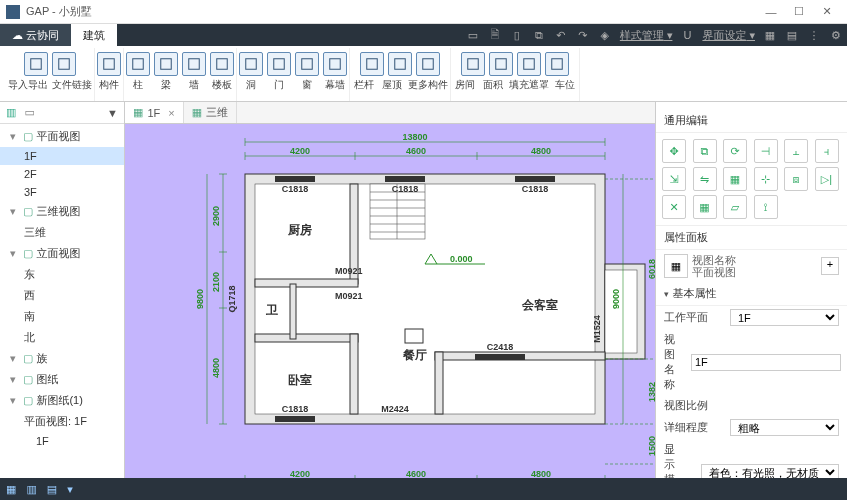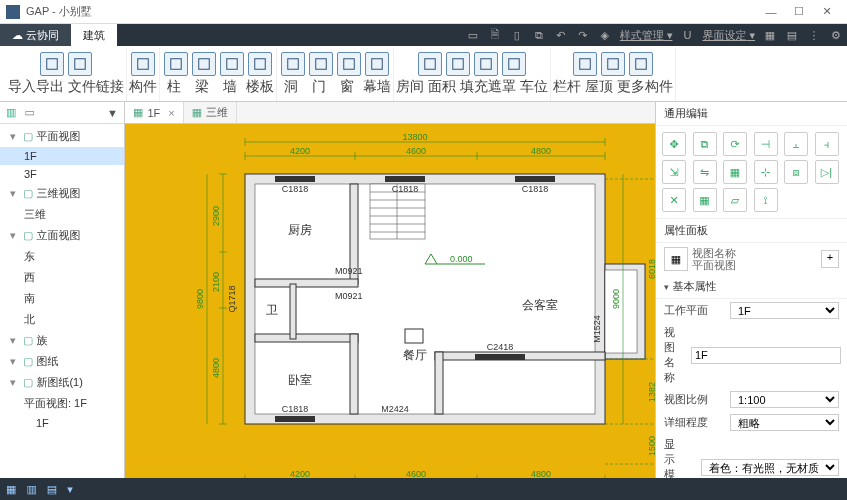--- a/index.html
+++ b/index.html
@@ -13,39 +13,39 @@
 .menubar .tab.active { background: #fff; color: #222; }
 .menubar .spacer { flex: 1; }
 .menubar .tbtn { width: 22px; height: 22px; color: #aaa; display: flex; align-items: center; justify-content: center; cursor: pointer; }
 .menubar .styletxt { color: #aaa; padding: 0 4px; cursor: pointer; text-decoration: underline; }
 .ribbon { height: 56px; background: #fff; border-bottom: 1px solid #ccc; display: flex; align-items: flex-end; padding: 2px 6px 0; overflow: hidden; }
 .rgroup { display: flex; flex-direction: column; align-items: center; padding: 0 2px; border-right: 1px solid #eee; height: 100%; justify-content: flex-start; }
 .rgroup .icons { display: flex; gap: 4px; padding-top: 4px; }
 .ricon { width: 24px; height: 24px; border: 1px solid #628bb5; background: #eaf2fa; border-radius: 2px; cursor: pointer; display: flex; align-items: center; justify-content: center; }
 .ricon svg { width: 14px; height: 14px; stroke: #3a5b7c; fill: none; stroke-width: 1.2; }
 .rlbls { display: flex; gap: 4px; margin-top: 2px; }
-.rlbl { font-size: 14px; color: #444; min-width: 24px; text-align: center; white-space: nowrap; }
+.rlbl { font-size: 10px; color: #444; min-width: 24px; text-align: center; white-space: nowrap; }
 .main { flex: 1; display: flex; min-height: 0; }
 .leftpanel { width: 125px; border-right: 1px solid #ccc; display: flex; flex-direction: column; }
 .lpbar { height: 22px; border-bottom: 1px solid #ddd; display: flex; align-items: center; gap: 8px; padding: 0 6px; color: #4a6; }
 .tree { flex: 1; overflow: auto; padding-top: 2px; }
 .tnode { padding: 3px 4px 3px 10px; color: #333; cursor: pointer; display: flex; align-items: center; gap: 3px; }
 .tnode.lvl1 { padding-left: 24px; }
 .tnode.lvl2 { padding-left: 36px; }
 .tnode.sel { background: #cfe6ff; }
 .tgl { color: #888; width: 10px; display: inline-block; }
 .center { flex: 1; display: flex; flex-direction: column; min-width: 0; }
 .doctabs { height: 22px; background: #f5f5f5; border-bottom: 1px solid #ccc; display: flex; align-items: center; }
 .doctab { padding: 0 8px; height: 100%; display: flex; align-items: center; gap: 4px; border-right: 1px solid #ddd; color: #555; cursor: pointer; }
 .doctab.active { background: #fff; }
 .doctab .x { color: #888; margin-left: 4px; }
-.canvas { flex: 1; background: #eab308; position: relative; overflow: hidden; }
+.canvas { flex: 1; background: #c4b5fd; position: relative; overflow: hidden; font-weight: bold; }
 .plan { position: absolute; left: 50px; top: 10px; }
 .rightpanel { width: 192px; border-left: 1px solid #ccc; display: flex; flex-direction: column; background: #fff; }
-.rtitle { padding: 4px 8px; border-bottom: 1px solid #eee; color: #333; font-weight: 500; }
+.rtitle { padding: 4px 8px; border-bottom: 1px solid #eee; color: #333; font-weight: 500; margin-top: 7px; }
 .toolgrid { display: grid; grid-template-columns: repeat(6, 1fr); gap: 4px; padding: 6px; border-bottom: 1px solid #eee; }
 .tg { width: 24px; height: 24px; border: 1px solid #ccc; border-radius: 2px; cursor: pointer; display: flex; align-items: center; justify-content: center; color: #3a6; }
 .section-hd { padding: 4px 8px; color: #333; border-bottom: 1px solid #f0f0f0; display: flex; align-items: center; }
 .collapse-arrow { color: #555; margin-right: 4px; font-size: 9px; }
 .proprow { display: flex; align-items: center; padding: 3px 8px; gap: 16px; }
 .proprow label { width: 50px; color: #444; }
 .proprow input, .proprow select { flex: 1; border: 1px solid #ccc; padding: 1px 3px; font-size: 11px; background: #fff; height: 17px; }
 .proprow .chk { width: 13px; height: 13px; }
 .nameblock { display: flex; align-items: center; padding: 4px 8px; gap: 4px; }
 .nameblock .sq { width: 24px; height: 24px; border: 1px solid #ccc; display: flex; align-items: center; justify-content: center; }
@@ -197,71 +197,72 @@
         <div class="ricon">
           <svg viewBox="0 0 16 16">
             <rect x="2" y="2" width="12" height="12"></rect>
           </svg>
         </div>
         <div class="ricon">
           <svg viewBox="0 0 16 16">
             <rect x="2" y="2" width="12" height="12"></rect>
           </svg>
         </div>
+      </div>
+      <div class="rlbls">
+        <div class="rlbl">栏杆</div>
+        <div class="rlbl">屋顶</div>
+        <div class="rlbl">更多构件</div>
+      </div>
+    </div>
+    <div class="rgroup">
+      <div class="icons">
+        <div class="ricon">
+          <svg viewBox="0 0 16 16">
+            <rect x="2" y="2" width="12" height="12"></rect>
+          </svg>
+        </div>
+        <div class="ricon">
+          <svg viewBox="0 0 16 16">
+            <rect x="2" y="2" width="12" height="12"></rect>
+          </svg>
+        </div>
+        <div class="ricon">
+          <svg viewBox="0 0 16 16">
+            <rect x="2" y="2" width="12" height="12"></rect>
+          </svg>
+        </div>
         <div class="ricon">
           <svg viewBox="0 0 16 16">
             <rect x="2" y="2" width="12" height="12"></rect>
           </svg>
         </div>
       </div>
       <div class="rlbls">
         <div class="rlbl">房间</div>
         <div class="rlbl">面积</div>
         <div class="rlbl">填充遮罩</div>
         <div class="rlbl">车位</div>
-      </div>
-    </div>
-    <div class="rgroup">
-      <div class="icons">
-        <div class="ricon">
-          <svg viewBox="0 0 16 16">
-            <rect x="2" y="2" width="12" height="12"></rect>
-          </svg>
-        </div>
-        <div class="ricon">
-          <svg viewBox="0 0 16 16">
-            <rect x="2" y="2" width="12" height="12"></rect>
-          </svg>
-        </div>
-        <div class="ricon">
-          <svg viewBox="0 0 16 16">
-            <rect x="2" y="2" width="12" height="12"></rect>
-          </svg>
-        </div>
-      </div>
-      <div class="rlbls">
-        <div class="rlbl">栏杆</div>
-        <div class="rlbl">屋顶</div>
-        <div class="rlbl">更多构件</div>
       </div>
     </div>
   </div>
 
 <div class="main">
 
   <div class="leftpanel">
     <div class="lpbar">
       <span style="color:#3a8">▥</span>
       <span style="color:#888">▭</span>
       <span style="flex:1"></span>
       <span style="color:#555">▼</span>
     </div>
     <div class="tree" id="tree">
         <div class="tnode"><span class="tgl">▾</span><span style="color:#5a8">▢</span> 平面视图</div>
         <div class="tnode lvl1 sel">1F</div>
+        <div class="tnode lvl1">2F</div>
         <div class="tnode lvl1">3F</div>
         <div class="tnode"><span class="tgl">▾</span><span style="color:#5a8">▢</span> 三维视图</div>
         <div class="tnode lvl1">三维</div>
         <div class="tnode"><span class="tgl">▾</span><span style="color:#5a8">▢</span> 立面视图</div>
         <div class="tnode lvl1">东</div>
         <div class="tnode lvl1">西</div>
         <div class="tnode lvl1">南</div>
         <div class="tnode lvl1">北</div>
         <div class="tnode"><span class="tgl">▾</span><span style="color:#5a8">▢</span> 族</div>
         <div class="tnode"><span class="tgl">▾</span><span style="color:#5a8">▢</span> 图纸</div>
@@ -466,21 +467,20 @@
     <div class="proprow">
         <label>工作平面</label>
         <select><option>1F</option></select>
       </div>
     <div class="proprow">
         <label>视图名称</label>
         <input value="1F" style="">
       </div>
     <div class="proprow">
         <label>视图比例</label>
-        <select><option>1:100</option></select>
       </div>
     <div class="proprow">
         <label>详细程度</label>
         <select><option>粗略</option></select>
       </div>
     <div class="proprow">
         <label>显示模式</label>
         <select><option>着色：有光照，无材质</option></select>
       </div>
     <div class="section-hd">

